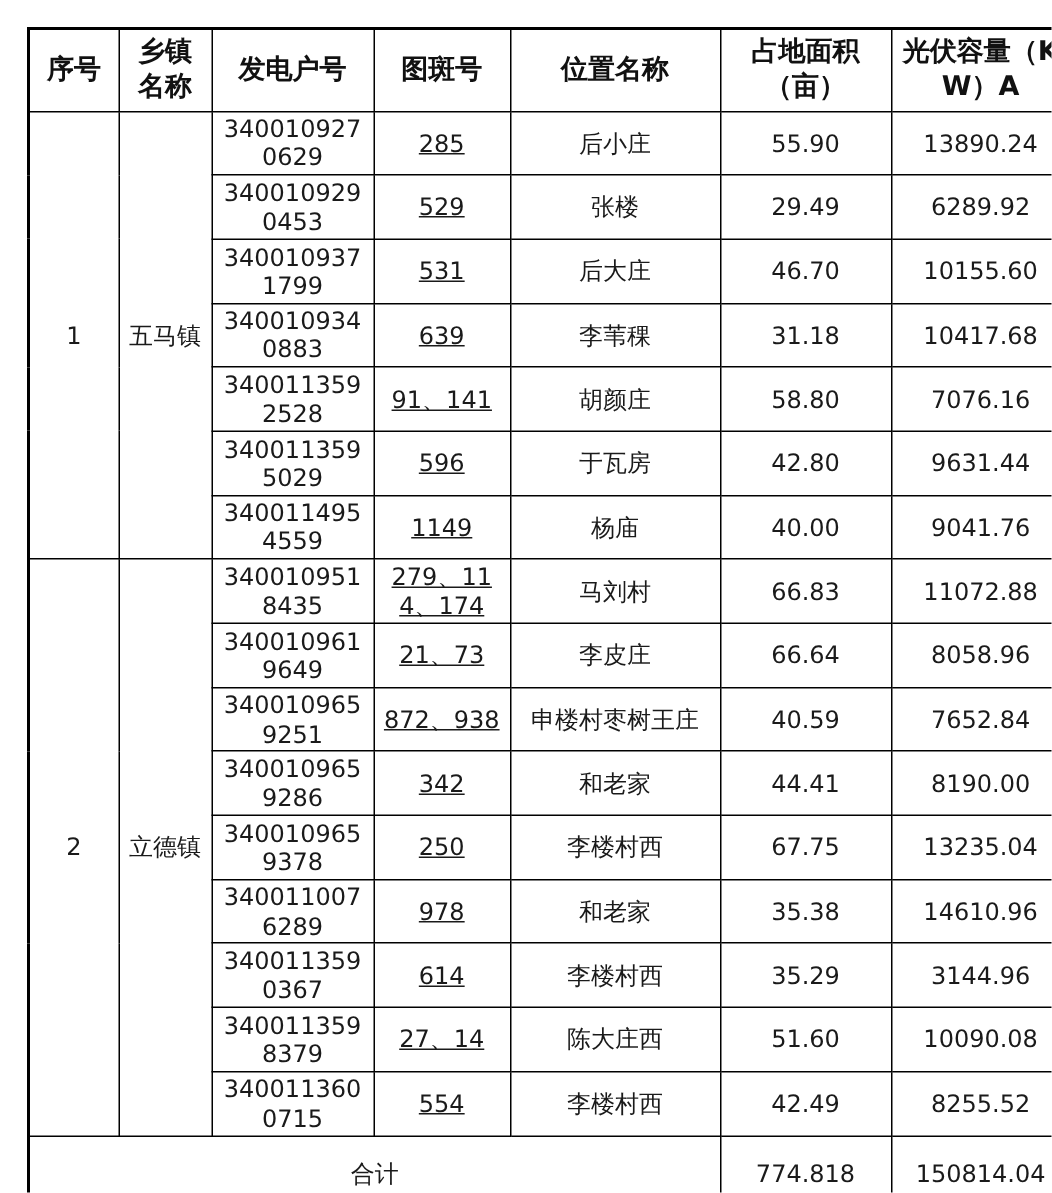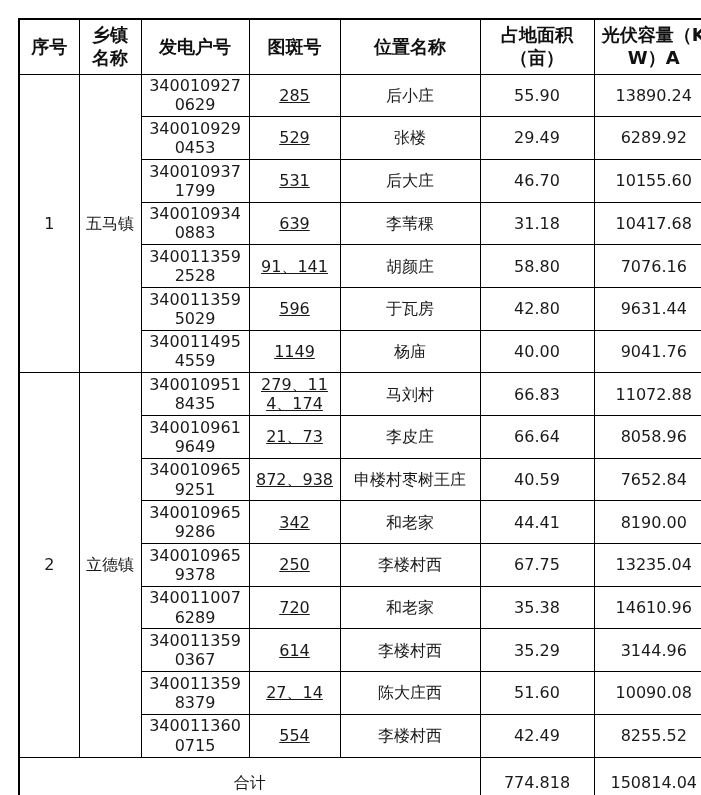--- a/index.html
+++ b/index.html
@@ -156,21 +156,21 @@
       </tr>
       <tr class="data-row">
         <td class="c-account">3400109659378</td>
         <td class="c-plot">250</td>
         <td class="c-loc">李楼村西</td>
         <td class="c-area">67.75</td>
         <td class="c-cap">13235.04</td>
       </tr>
       <tr class="data-row">
         <td class="c-account">3400110076289</td>
-        <td class="c-plot">720</td>
+        <td class="c-plot">978</td>
         <td class="c-loc">和老家</td>
         <td class="c-area">35.38</td>
         <td class="c-cap">14610.96</td>
       </tr>
       <tr class="data-row">
         <td class="c-account">3400113590367</td>
         <td class="c-plot">614</td>
         <td class="c-loc">李楼村西</td>
         <td class="c-area">35.29</td>
         <td class="c-cap">3144.96</td>

